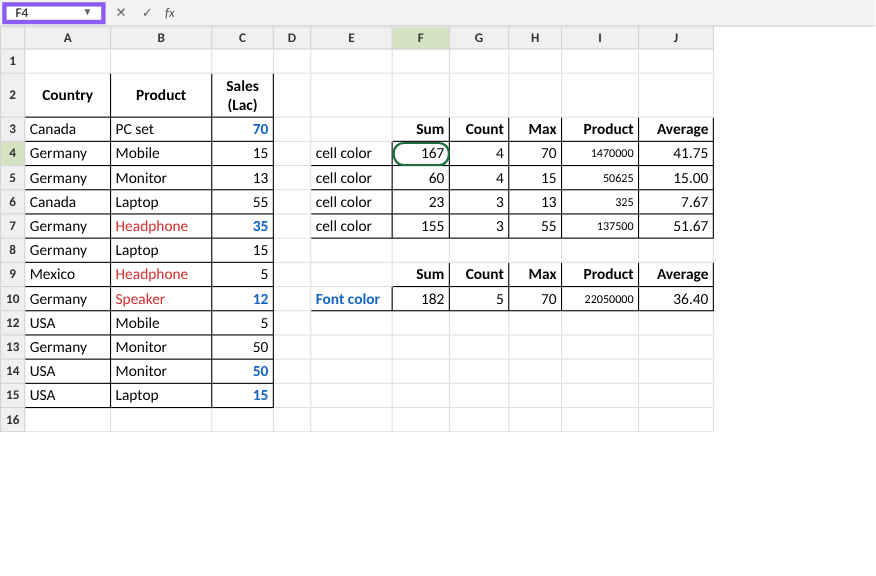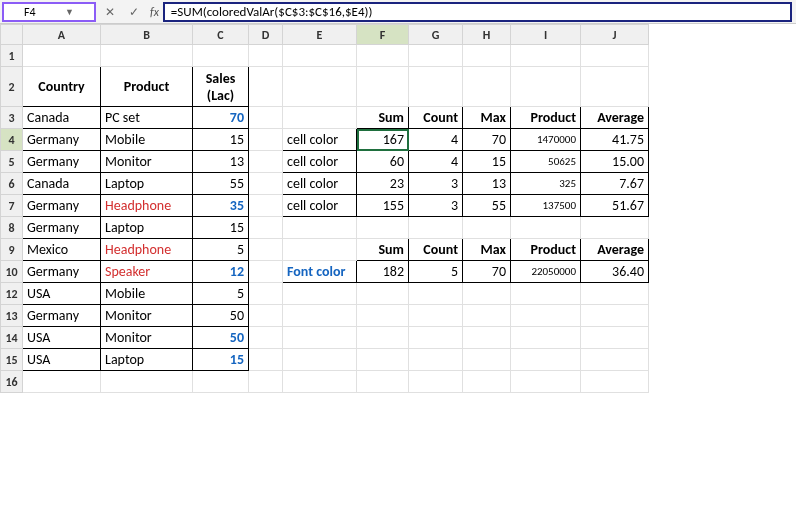--- a/index.html
+++ b/index.html
@@ -13,27 +13,27 @@
   }
   .formula-bar {
     display: flex;
     align-items: center;
     height: 24px;
     border-bottom: 1px solid #ccc;
     background: #f3f3f3;
   }
   .name-box {
     width: 94px;
-    border: 2px solid #8b5cf6;
+    border: 4px solid #8b5cf6;
     background: #fff;
     height: 20px;
     margin: 2px;
     display: flex;
     align-items: center;
-    padding: 0 20px;
+    padding: 0 8px;
     font-size: 12px;
   }
   .name-box .dd { margin-left: auto; color:#666; font-size:9px;}
   .fx-btn {
     width: 24px; height:20px; display:flex; align-items:center; justify-content:center;
     border:1px solid transparent; color:#666; font-size:12px;
   }
   .fx-label { font-style: italic; color:#555; font-size:12px; padding:0 4px;}
   .formula-input {
     flex: 1;
@@ -81,37 +81,34 @@
   .blueF { color:#1565c0; }
   .redF { color:#d32f2f; }
   
   .fLime { background:#b5d96a; }
   .fOrange { background:#f4b26a; }
   .fRed { background:#e57366; }
   .fGreen { background:#5bb06e; }
   
   .sHdr { background:#e8ecf4; font-weight:bold; border:1px solid #000 !important; text-align:right;}
   
-  .active { outline:2px solid #1f6f3e; outline-offset:-2px; }
+  .active { outline:2px solid #1f6f3e; outline-offset:-2px;border-radius:10px; }
   .colhdr.sel, .rowhdr.sel { background:#d6e3c3; }
 </style>
 </head>
 <body>
 
 <div class="formula-bar">
   <div class="name-box">
     <span>F4</span>
     <span class="dd">▼</span>
   </div>
   <div class="fx-btn">✕</div>
   <div class="fx-btn">✓</div>
   <div class="fx-label">fx</div>
-  <div class="formula-input">
-    <span>=SUM(coloredValAr($C$3:$C$16,$E4))</span>
-  </div>
 </div>
 
 <div class="sheet">
   <table class="grid" id="grid">
       <colgroup>
         <col style="width:22px">
         <col style="width:78px">
         <col style="width:92px">
         <col style="width:56px">
         <col style="width:34px">

